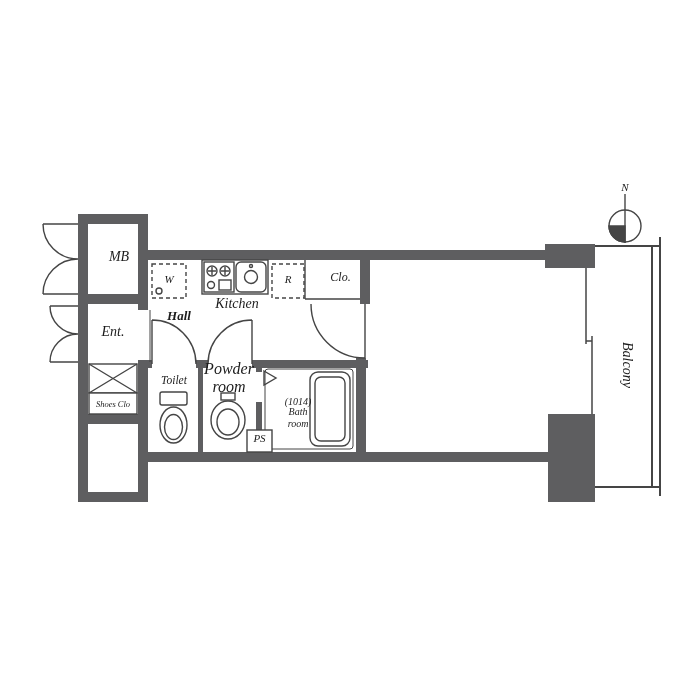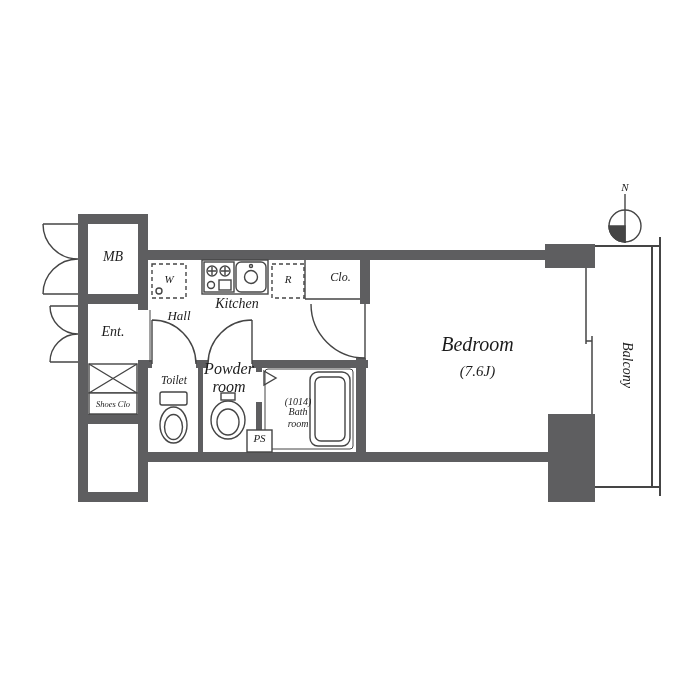--- a/index.html
+++ b/index.html
@@ -125,39 +125,37 @@
       <g>
         <line x1="625" y1="194" x2="625" y2="243"></line>
         <circle cx="625" cy="226" r="16"></circle>
         <path d="M 625,226 L 625,242 A 16 16 0 0 1 609,226 Z" fill="#454545"></path>
       </g>
     </g>
   </svg>
 
   <div class="lbl" style="left:617px; top:181px; width:16px; font-size:11px;">N</div>
 
-  <div class="lbl" style="left:88px;  top:249px; width:50px;  font-size:14px;">MB</div>
+  <div class="lbl" style="left:94px;  top:249px; width:50px;  font-size:14px;">MB</div>
 
   <div class="lbl" style="left:88px;  top:324px; width:50px;  font-size:14px;">Ent.</div>
 
   <div class="lbl" style="left:89px;  top:394px; width:48px;  height:19px; line-height:20px; font-size:8.5px;border-radius:9px;">Shoes Clo</div>
 
-  <div class="lbl" style="left:154px; top:309px; width:50px;  font-size:13px;">Hall</div>
+  <div class="lbl" style="left:154px; top:309px; width:50px;  font-size:13px;font-weight:bold;">Hall</div>
 
   <div class="lbl" style="left:204px; top:296px; width:66px;  font-size:14px;">Kitchen</div>
 
   <div class="lbl" style="left:152px; top:273px; width:34px;  font-size:11px;">W</div>
 
   <div class="lbl" style="left:272px; top:273px; width:32px;  font-size:11px;">R</div>
 
   <div class="lbl" style="left:307px; top:271px; width:67px;  font-size:12px;">Clo.</div>
 
-  <div class="lbl" style="left:395px; top:333px; width:165px; font-size:20px;">Bedroom</div>
 
-  <div class="lbl" style="left:395px; top:363px; width:165px; font-size:15px;">(7.6J)</div>
 
   <div class="lbl" style="left:148px; top:374px; width:52px;  font-size:11.5px;">Toilet</div>
 
   <div class="lbl" style="left:202px; top:360px; width:54px;  font-size:16px;">Powder room</div>
 
   <div class="lbl" style="left:277px; top:370px; width:42px;  font-size:10px;margin-top:36px;">Bath room</div>
 
   <div class="lbl" style="left:273px; top:396px; width:50px;  font-size:10px;text-align:center;">(1014)</div>
 
   <div class="lbl" style="left:247px; top:432px; width:25px;  font-size:11px;">PS</div>

